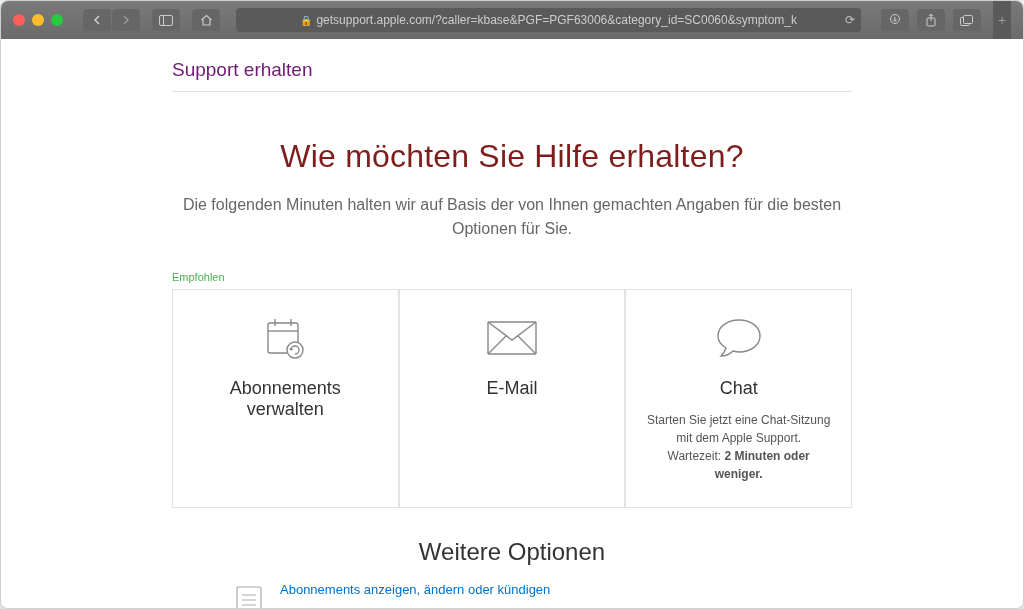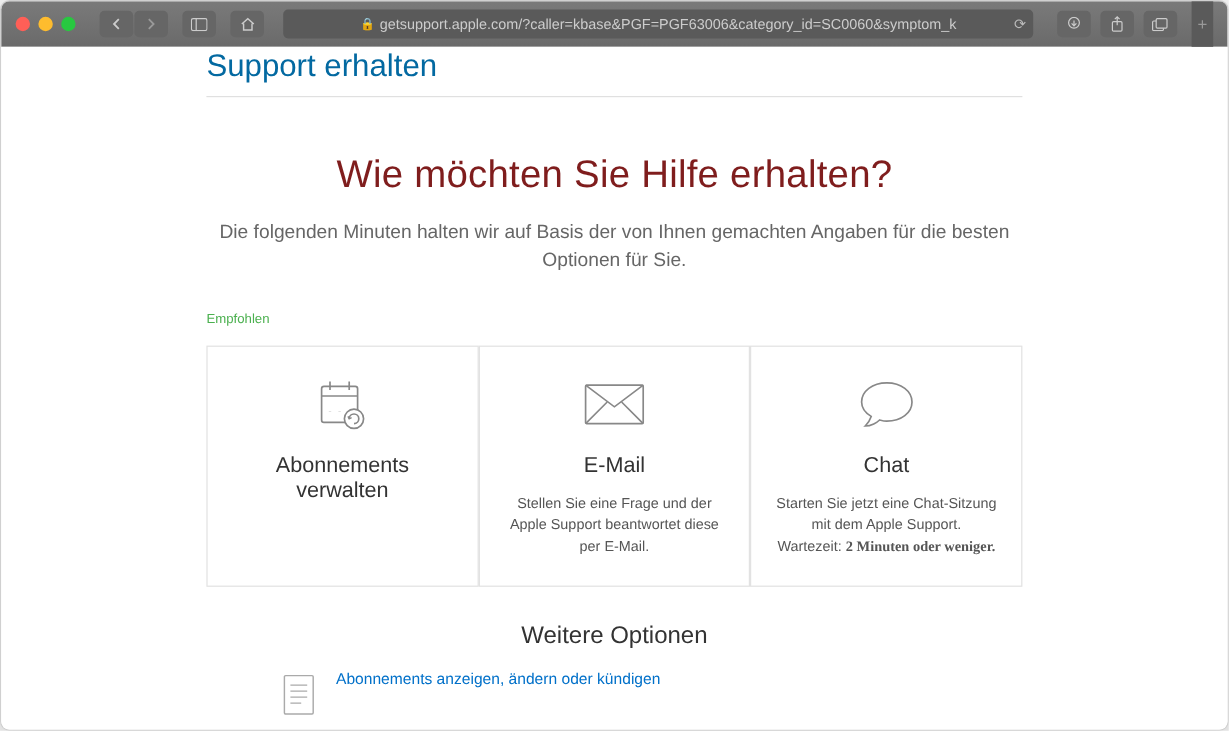--- a/index.html
+++ b/index.html
@@ -19,37 +19,37 @@
 .url-bar { flex: 1; height: 24px; background: #5a5a5a; border-radius: 4px; margin: 0 8px; display: flex; align-items: center; justify-content: center; color: #ccc; font-size: 12px; position: relative; }
 .url-bar .lock { color: #4ac26b; margin-right: 4px; font-size: 10px; }
 .url-bar .ref { position: absolute; right: 6px; color: #bbb; font-size: 12px; }
 .right-group { display: flex; gap: 4px; }
 .right-group .tb-btn { background: #666; }
 .tabplus { width: 18px; height: 38px; background: #5a5a5a; display: flex; align-items: center; justify-content: center; color: #999; font-size: 14px; margin-left: 4px; }
 
 .content { height: calc(609px - 38px); overflow: hidden; background: #fff; }
 .inner { max-width: 720px; margin: 0 auto; padding: 0 20px; }
 
-.page-title { font-size: 26px; font-weight: 400; color: #0369a1; padding: 0 0 10px; border-bottom: 1px solid #e0e0e0; }
+.page-title { font-size: 19px; font-weight: 400; color: #701a75; padding: 20px 0 10px; border-bottom: 1px solid #e0e0e0; }
 
 .hero { text-align: center; margin-top: 46px; }
 .hero-h { font-size: 32px; font-weight: 300; color: #7f1d1d; letter-spacing: 0.2px; }
 .hero-sub { font-size: 16px; font-weight: 300; color: #666; margin-top: 18px; line-height: 1.5; }
 
-.recommended { color: #4bb04f; font-size: 11px; font-weight: 500; margin-top: 30px; margin-bottom: 16px; }
+.recommended { color: #4bb04f; font-size: 11px; font-weight: 500; margin-top: 30px; margin-bottom: 6px; }
 
 .cards { display: flex; }
 .card { flex: 1; border: 1px solid #e2e2e2; padding: 22px 16px 24px; text-align: center; min-height: 200px; cursor: pointer; }
 .card-icon { height: 52px; display: flex; align-items: center; justify-content: center; margin-bottom: 14px; }
 .card-title { font-size: 18px; font-weight: 300; color: #333; margin-bottom: 12px; }
 .card-desc { font-size: 12px; color: #555; line-height: 1.5; font-weight: 300; }
-.card-desc strong { font-weight: 600; font-family: Liberation Serif, serif; }
+.card-desc strong { font-weight: 600; }
 
 .more-section { text-align: center; margin-top: 30px; }
-.more-h { font-size: 20px; font-weight: 300; color: #333; margin-bottom: 16px; }
+.more-h { font-size: 24px; font-weight: 300; color: #333; margin-bottom: 16px; }
 
 .more-item { display: flex; align-items: flex-start; text-align: left; gap: 14px; max-width: 560px; margin: 0 auto; }
 .more-icon { flex: 0 0 34px; height: 42px; display: flex; align-items: center; justify-content: center; }
 .more-text { flex: 1; }
 .more-link { color: #0070c9; font-size: 13px; font-weight: 400; }
 
 svg { display: block; }
 </style>
 </head>
 <body>
@@ -148,21 +148,20 @@
 
         <div class="card">
           <div class="card-icon">
             <svg width="52" height="36" viewBox="0 0 52 36">
               <rect x="2" y="2" width="48" height="32" rx="1" stroke="#888" stroke-width="1.4" fill="none"></rect>
               <path d="M2 2 L26 20 L50 2" stroke="#888" stroke-width="1.4" fill="none"></path>
               <path d="M2 34 L20 16 M50 34 L32 16" stroke="#888" stroke-width="1.4" fill="none"></path>
             </svg>
           </div>
           <div class="card-title">E-Mail</div>
-          <div class="card-desc">Stellen Sie eine Frage und der Apple Support beantwortet diese per E-Mail.</div>
         </div>
 
         <div class="card">
           <div class="card-icon">
             <svg width="50" height="44" viewBox="0 0 50 44">
               <path d="M25 4 C13 4 4 11 4 20 C4 25 7 29 12 32 C11 35 9 38 7 40 C12 40 17 37 19 35 C21 35.5 23 36 25 36 C37 36 46 29 46 20 C46 11 37 4 25 4 Z" stroke="#888" stroke-width="1.4" fill="none"></path>
             </svg>
           </div>
           <div class="card-title">Chat</div>
           <div class="card-desc">

